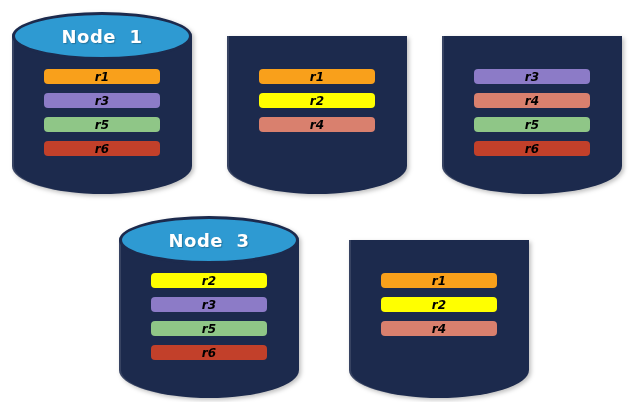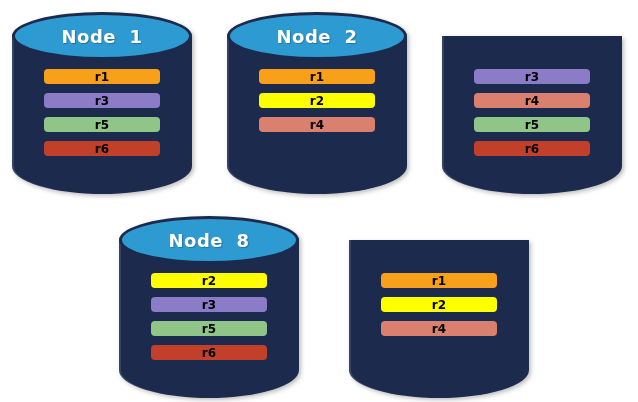--- a/index.html
+++ b/index.html
@@ -71,20 +71,21 @@
   }
   .bars {
     position: absolute;
     top: 57px;
     left: 32px;
     right: 32px;
     display: flex;
     flex-direction: column;
     gap: 9px;
     z-index: 1;
+    font-style: italic;
   }
   .bar {
     height: 15px;
     border-radius: 4px;
     display: flex;
     align-items: center;
     justify-content: center;
     font-size: 12px;
     font-weight: bold;
     line-height: 1;
@@ -103,23 +104,20 @@
     <div class="bars">
           <div class="bar" style="background: rgb(249, 160, 27); color: rgb(0, 0, 0);">r1</div>
           <div class="bar" style="background: rgb(140, 123, 199); color: rgb(0, 0, 0);">r3</div>
           <div class="bar" style="background: rgb(143, 198, 135); color: rgb(0, 0, 0);">r5</div>
           <div class="bar" style="background: rgb(194, 64, 42); color: rgb(0, 0, 0);">r6</div>
         </div>
   </figure>
 
   <figure class="cylinder">
     <div class="cyl-body"></div>
-    <div class="cyl-top">
-      <span class="cyl-title">Node  2</span>
-    </div>
     <div class="bars">
           <div class="bar" style="background: rgb(249, 160, 27); color: rgb(0, 0, 0);">r1</div>
           <div class="bar" style="background: rgb(255, 255, 0); color: rgb(0, 0, 0);">r2</div>
           <div class="bar" style="background: rgb(217, 128, 110); color: rgb(0, 0, 0);">r4</div>
         </div>
   </figure>
 
   <figure class="cylinder">
     <div class="cyl-body"></div>
     <div class="bars">
@@ -127,21 +125,21 @@
           <div class="bar" style="background: rgb(217, 128, 110); color: rgb(0, 0, 0);">r4</div>
           <div class="bar" style="background: rgb(143, 198, 135); color: rgb(0, 0, 0);">r5</div>
           <div class="bar" style="background: rgb(194, 64, 42); color: rgb(0, 0, 0);">r6</div>
         </div>
   </figure>
 </div>
   <div class="row row-bottom">
   <figure class="cylinder">
     <div class="cyl-body"></div>
     <div class="cyl-top">
-      <span class="cyl-title">Node  8</span>
+      <span class="cyl-title">Node  3</span>
     </div>
     <div class="bars">
           <div class="bar" style="background: rgb(255, 255, 0); color: rgb(0, 0, 0);">r2</div>
           <div class="bar" style="background: rgb(140, 123, 199); color: rgb(0, 0, 0);">r3</div>
           <div class="bar" style="background: rgb(143, 198, 135); color: rgb(0, 0, 0);">r5</div>
           <div class="bar" style="background: rgb(194, 64, 42); color: rgb(0, 0, 0);">r6</div>
         </div>
   </figure>
 
   <figure class="cylinder">

